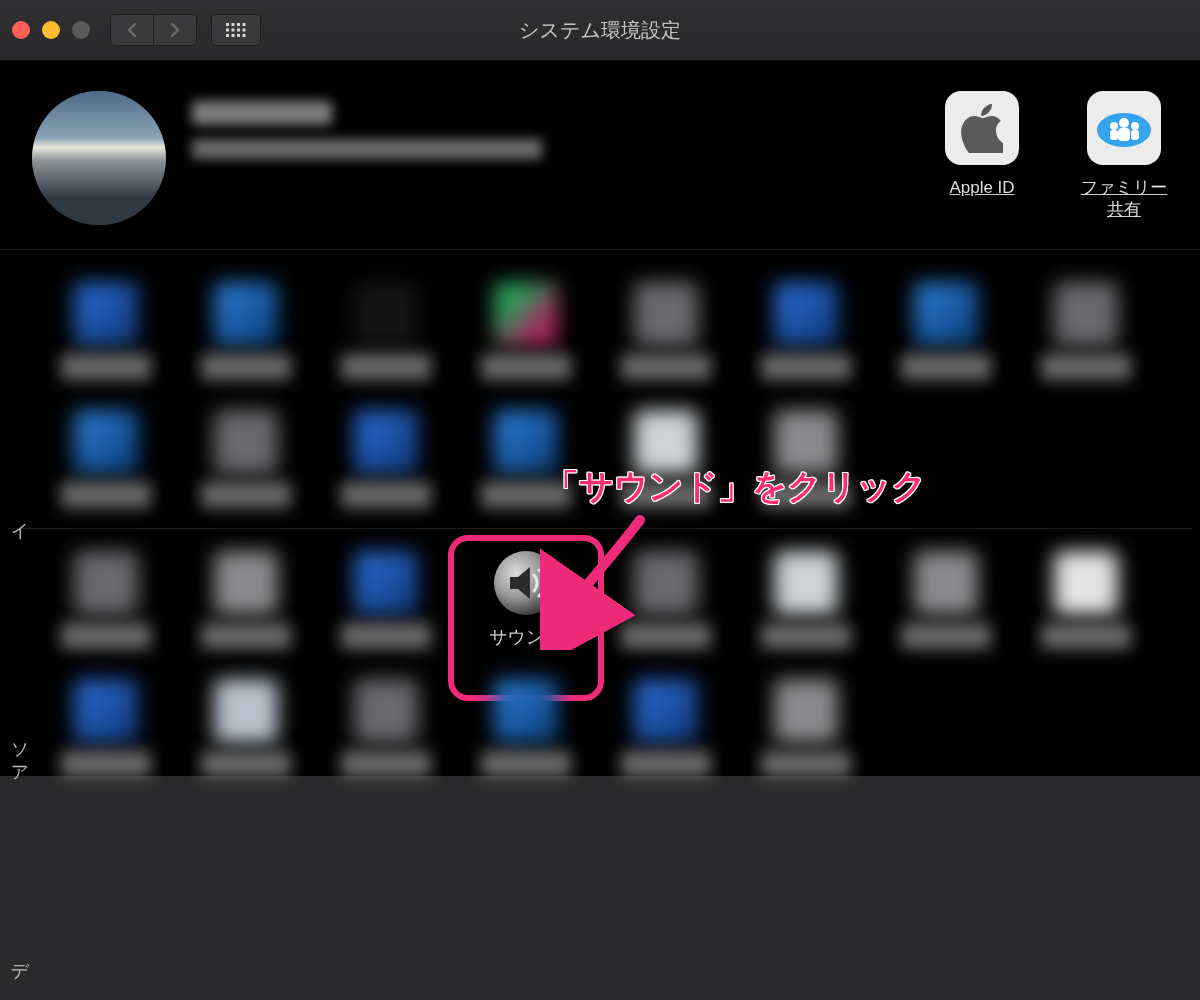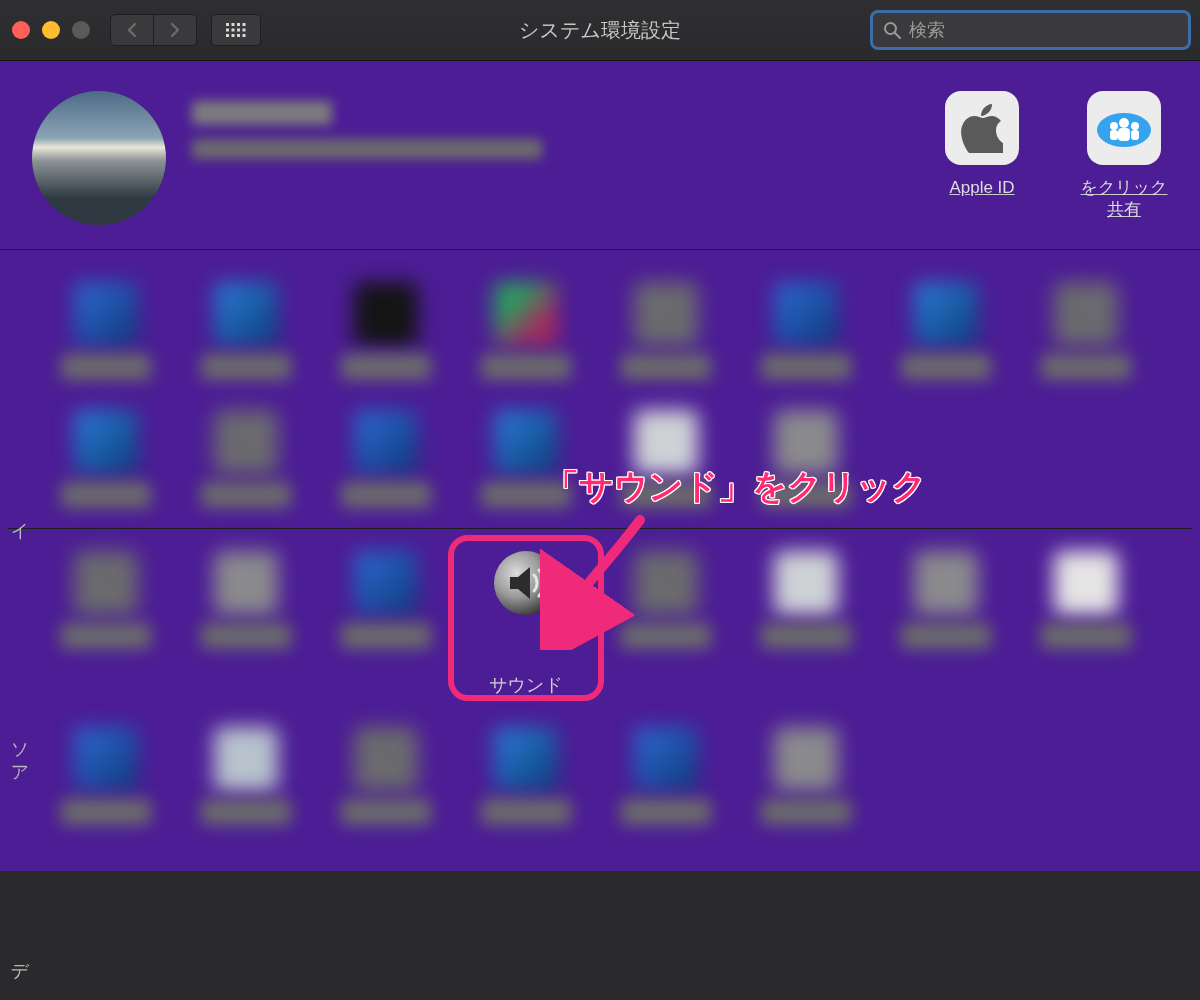--- a/index.html
+++ b/index.html
@@ -1,16 +1,16 @@
 <!DOCTYPE html>
 <html><head>
 <meta charset="utf-8">
 <style>
   html,body{margin:0;padding:0;width:1200px;height:1000px;background:#2a2a2c;font-family:-apple-system,"Hiragino Sans","Hiragino Kaku Gothic ProN",sans-serif;overflow:hidden;color:#ccc;}
-  .window{width:1200px;height:871px;background:#4c1d95;position:relative;}
+  .window{width:1200px;height:776px;background:#000000;position:relative;}
   
   .toolbar{height:60px;background:linear-gradient(#2f2f31,#292a2c);border-bottom:1px solid #141414;display:flex;align-items:center;padding:0 12px;position:relative;}
   .traffic{display:flex;gap:12px;align-items:center;}
   .tl{width:18px;height:18px;border-radius:50%;}
   .tl.red{background:#ff5f57;}
   .tl.yellow{background:#febc2e;}
   .tl.green{background:#5a5a5a;}
   .navbtns{display:flex;margin-left:20px;background:#3a3a3c;border-radius:5px;overflow:hidden;border:1px solid #1e1e1e;}
   .navbtn{width:42px;height:30px;display:flex;align-items:center;justify-content:center;color:#6b6b6b;}
   .navbtn + .navbtn{border-left:1px solid #1e1e1e;}
@@ -46,21 +46,21 @@
   .c-blue{background:linear-gradient(135deg,#2b6bd4,#103a7a);}
   .c-blue2{background:linear-gradient(135deg,#2a7dd8,#0b3f78);}
   .c-dark{background:#141414;}
   .c-mix{background:linear-gradient(135deg,#2aa05c 30%,#a52a5e 70%);}
   .c-grey{background:#6a6a6e;}
   .c-grey2{background:#8a8a8d;}
   .c-white{background:#e5e5e5;}
   .c-lite{background:#cfd3d6;}
   .c-pale{background:#b8c3cd;}
   
-  .sound{filter:none!important;position:relative;gap:48px;}
+  .sound{filter:none!important;position:relative;}
   .sound .highlight{position:absolute;inset:-6px -8px 0 -8px;height:154px;border:6px solid #ef2a7b;border-radius:20px;pointer-events:none;}
   .sound .ic{filter:none;background:radial-gradient(circle at 35% 35%,#dcdcdc 0%,#9a9a9a 40%,#2b2b2b 80%);border-radius:50%;position:relative;display:flex;align-items:center;justify-content:center;}
   .sound .lbl{margin-top:10px;color:#d0d0d0;font-size:18px;}
   hr.sep{border:none;border-top:1px solid #1d1d1d;margin:6px 0;}
   
   .anno{position:absolute;left:545px;top:464px;color:#ff2a72;font-size:34px;font-weight:700;text-shadow:-1px 0 #fff,1px 0 #fff,0 -1px #fff,0 1px #fff,-1px -1px #fff,1px 1px #fff,-1px 1px #fff,1px -1px #fff;pointer-events:none;white-space:nowrap;}
   .arrow{position:absolute;left:540px;top:510px;pointer-events:none;}
   svg{display:block;}
 </style>
 </head>
@@ -98,29 +98,20 @@
             <rect x="11" y="5.5" width="3" height="3"></rect>
             <rect x="16.5" y="5.5" width="3" height="3"></rect>
         <rect x="0" y="11" width="3" height="3"></rect>
             <rect x="5.5" y="11" width="3" height="3"></rect>
             <rect x="11" y="11" width="3" height="3"></rect>
             <rect x="16.5" y="11" width="3" height="3"></rect>
           </g>
       </svg>
     </div>
     <div class="title">システム環境設定</div>
-    <div class="search">
-      <span class="mag">
-        <svg width="18" height="18" viewBox="0 0 18 18">
-            <circle cx="7.5" cy="7.5" r="5.5" stroke="#9a9a9a" stroke-width="2" fill="none"></circle>
-            <line x1="12" y1="12" x2="17" y2="17" stroke="#9a9a9a" stroke-width="2" stroke-linecap="round"></line>
-          </svg>
-      </span>
-      <input type="text" placeholder="検索" style="">
-    </div>
   </div>
 
   <div class="header">
     <div class="avatar">
         <div class="sky"></div>
       </div>
     <div class="userinfo">
       <div class="blurline bl1"></div>
       <div class="blurline bl2"></div>
     </div>
@@ -140,21 +131,21 @@
             <g fill="#fff">
               <circle cx="20" cy="20" r="4"></circle>
                 <rect x="16" y="24" width="8" height="10" rx="3"></rect>
               <circle cx="30" cy="17" r="5"></circle>
                 <rect x="24" y="22" width="12" height="13" rx="4"></rect>
               <circle cx="41" cy="20" r="4"></circle>
                 <rect x="37" y="24" width="8" height="10" rx="3"></rect>
             </g>
           </svg>
         </div>
-        <div class="lbl" style="white-space:pre-line;">をクリック
+        <div class="lbl" style="white-space:pre-line;">ファミリー
 共有</div>
       </div>
     </div>
   </div>
 
   <div class="grid">
     <span class="sectionlabel s1">イ</span>
     <span class="sectionlabel s2">ソア</span>
     <span class="sectionlabel s3">デ</span>
 

